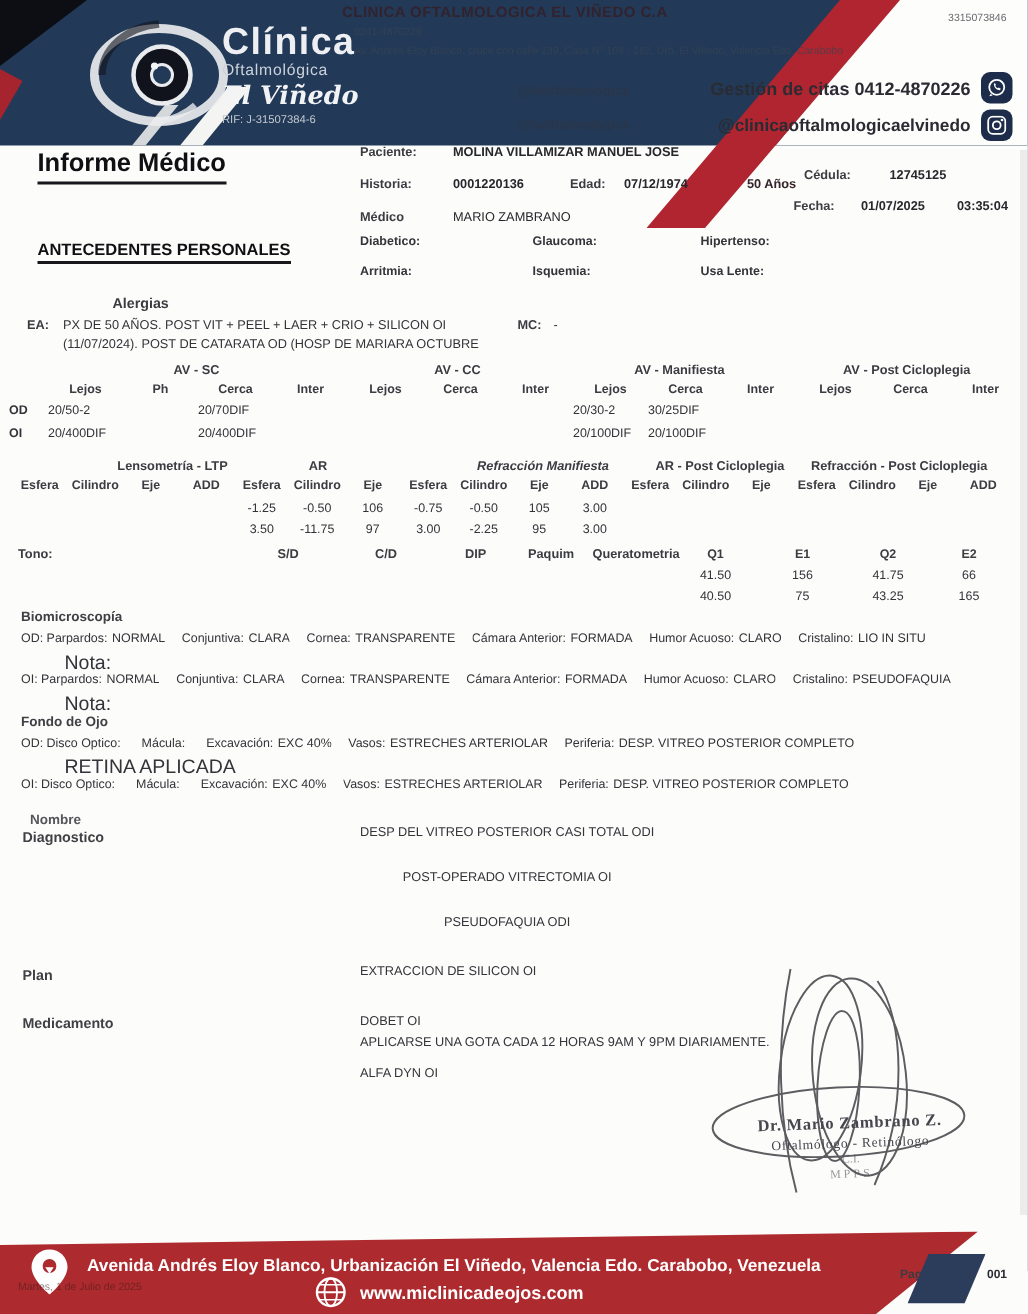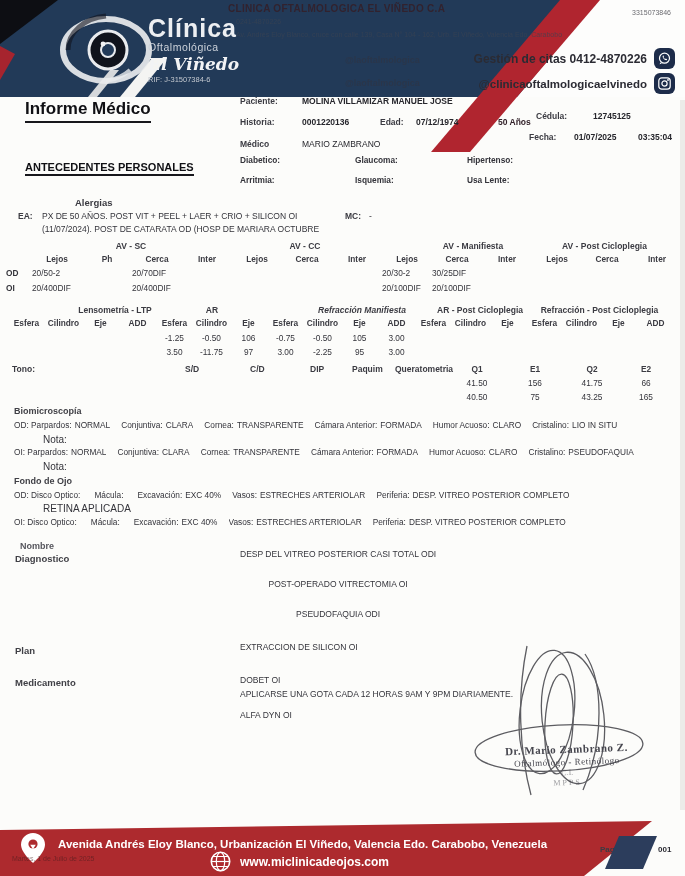--- a/index.html
+++ b/index.html
@@ -74,21 +74,21 @@
   .ref-g{grid-template-columns:repeat(18,37px);left:8px;}
   .ref-g .cell{text-align:center;}
   .q-g{grid-template-columns:58px 58px 56px 52px;left:448px;}
   .q-g .cell{text-align:center;}
   .tono-lab{position:absolute;font-size:8.5px;font-weight:bold;color:#3b3b42;}
   
   .sec-title{position:absolute;font-size:9px;font-weight:bold;color:#3f3f45;}
   .pair-line{position:absolute;display:flex;gap:11px;font-size:8.3px;color:#33333a;white-space:nowrap;}
   .pair-line .cell{display:flex;}
   .pv{margin-left:3px;}
-  .nota{position:absolute;font-size:10px;color:#33333a;padding-left:29px;}
+  .nota{position:absolute;font-size:13px;color:#33333a;padding-left:29px;}
   .items{position:absolute;font-size:8.5px;color:#33333a;}
   .diag-item{margin-bottom:19px;line-height:11px;text-align:center;}
   .med-item{line-height:14px;}
   .med-list .med-item:nth-child(3){margin-top:7px;}
   
   .sig{left:455px;top:640px;}
   .stamp{left:462px;top:743px;width:210px;text-align:center;transform:rotate(-2deg);
          font-family:"Liberation Serif",serif;color:#46464e;line-height:1.25;}
   .stamp .s1{font-size:11px;font-weight:bold;letter-spacing:.5px;}
   .stamp .s2{font-size:9px;letter-spacing:.5px;}
@@ -200,21 +200,21 @@
     </div>
   <div class="abs alergias">Alergias</div>
   <div class="abs lab ea-lab">EA:</div>
   <div class="abs ea-1">PX DE 50 AÑOS. POST VIT + PEEL + LAER + CRIO + SILICON OI</div>
   <div class="abs lab mc-lab">MC:</div>
   <div class="abs mc-val">-</div>
   <div class="abs ea-2">(11/07/2024). POST DE CATARATA OD (HOSP DE MARIARA OCTUBRE</div>
 
   <div class="grp" style="left:91px;top:241px;width:80px;">AV - SC</div>
   <div class="grp" style="left:265px;top:241px;width:80px;">AV - CC</div>
-  <div class="grp" style="left:413px;top:241px;width:120px;">AV - Manifiesta</div>
+  <div class="grp" style="left:393px;top:241px;width:120px;">AV - Manifiesta</div>
   <div class="grp" style="left:532px;top:241px;width:145px;">AV - Post Cicloplegia</div>
   <div class="grid av-g" style="top:254px;">
       <div class="cell hc"></div>
       <div class="cell hc">Lejos</div>
       <div class="cell hc">Ph</div>
       <div class="cell hc">Cerca</div>
       <div class="cell hc">Inter</div>
       <div class="cell hc">Lejos</div>
       <div class="cell hc">Cerca</div>
       <div class="cell hc">Inter</div>

